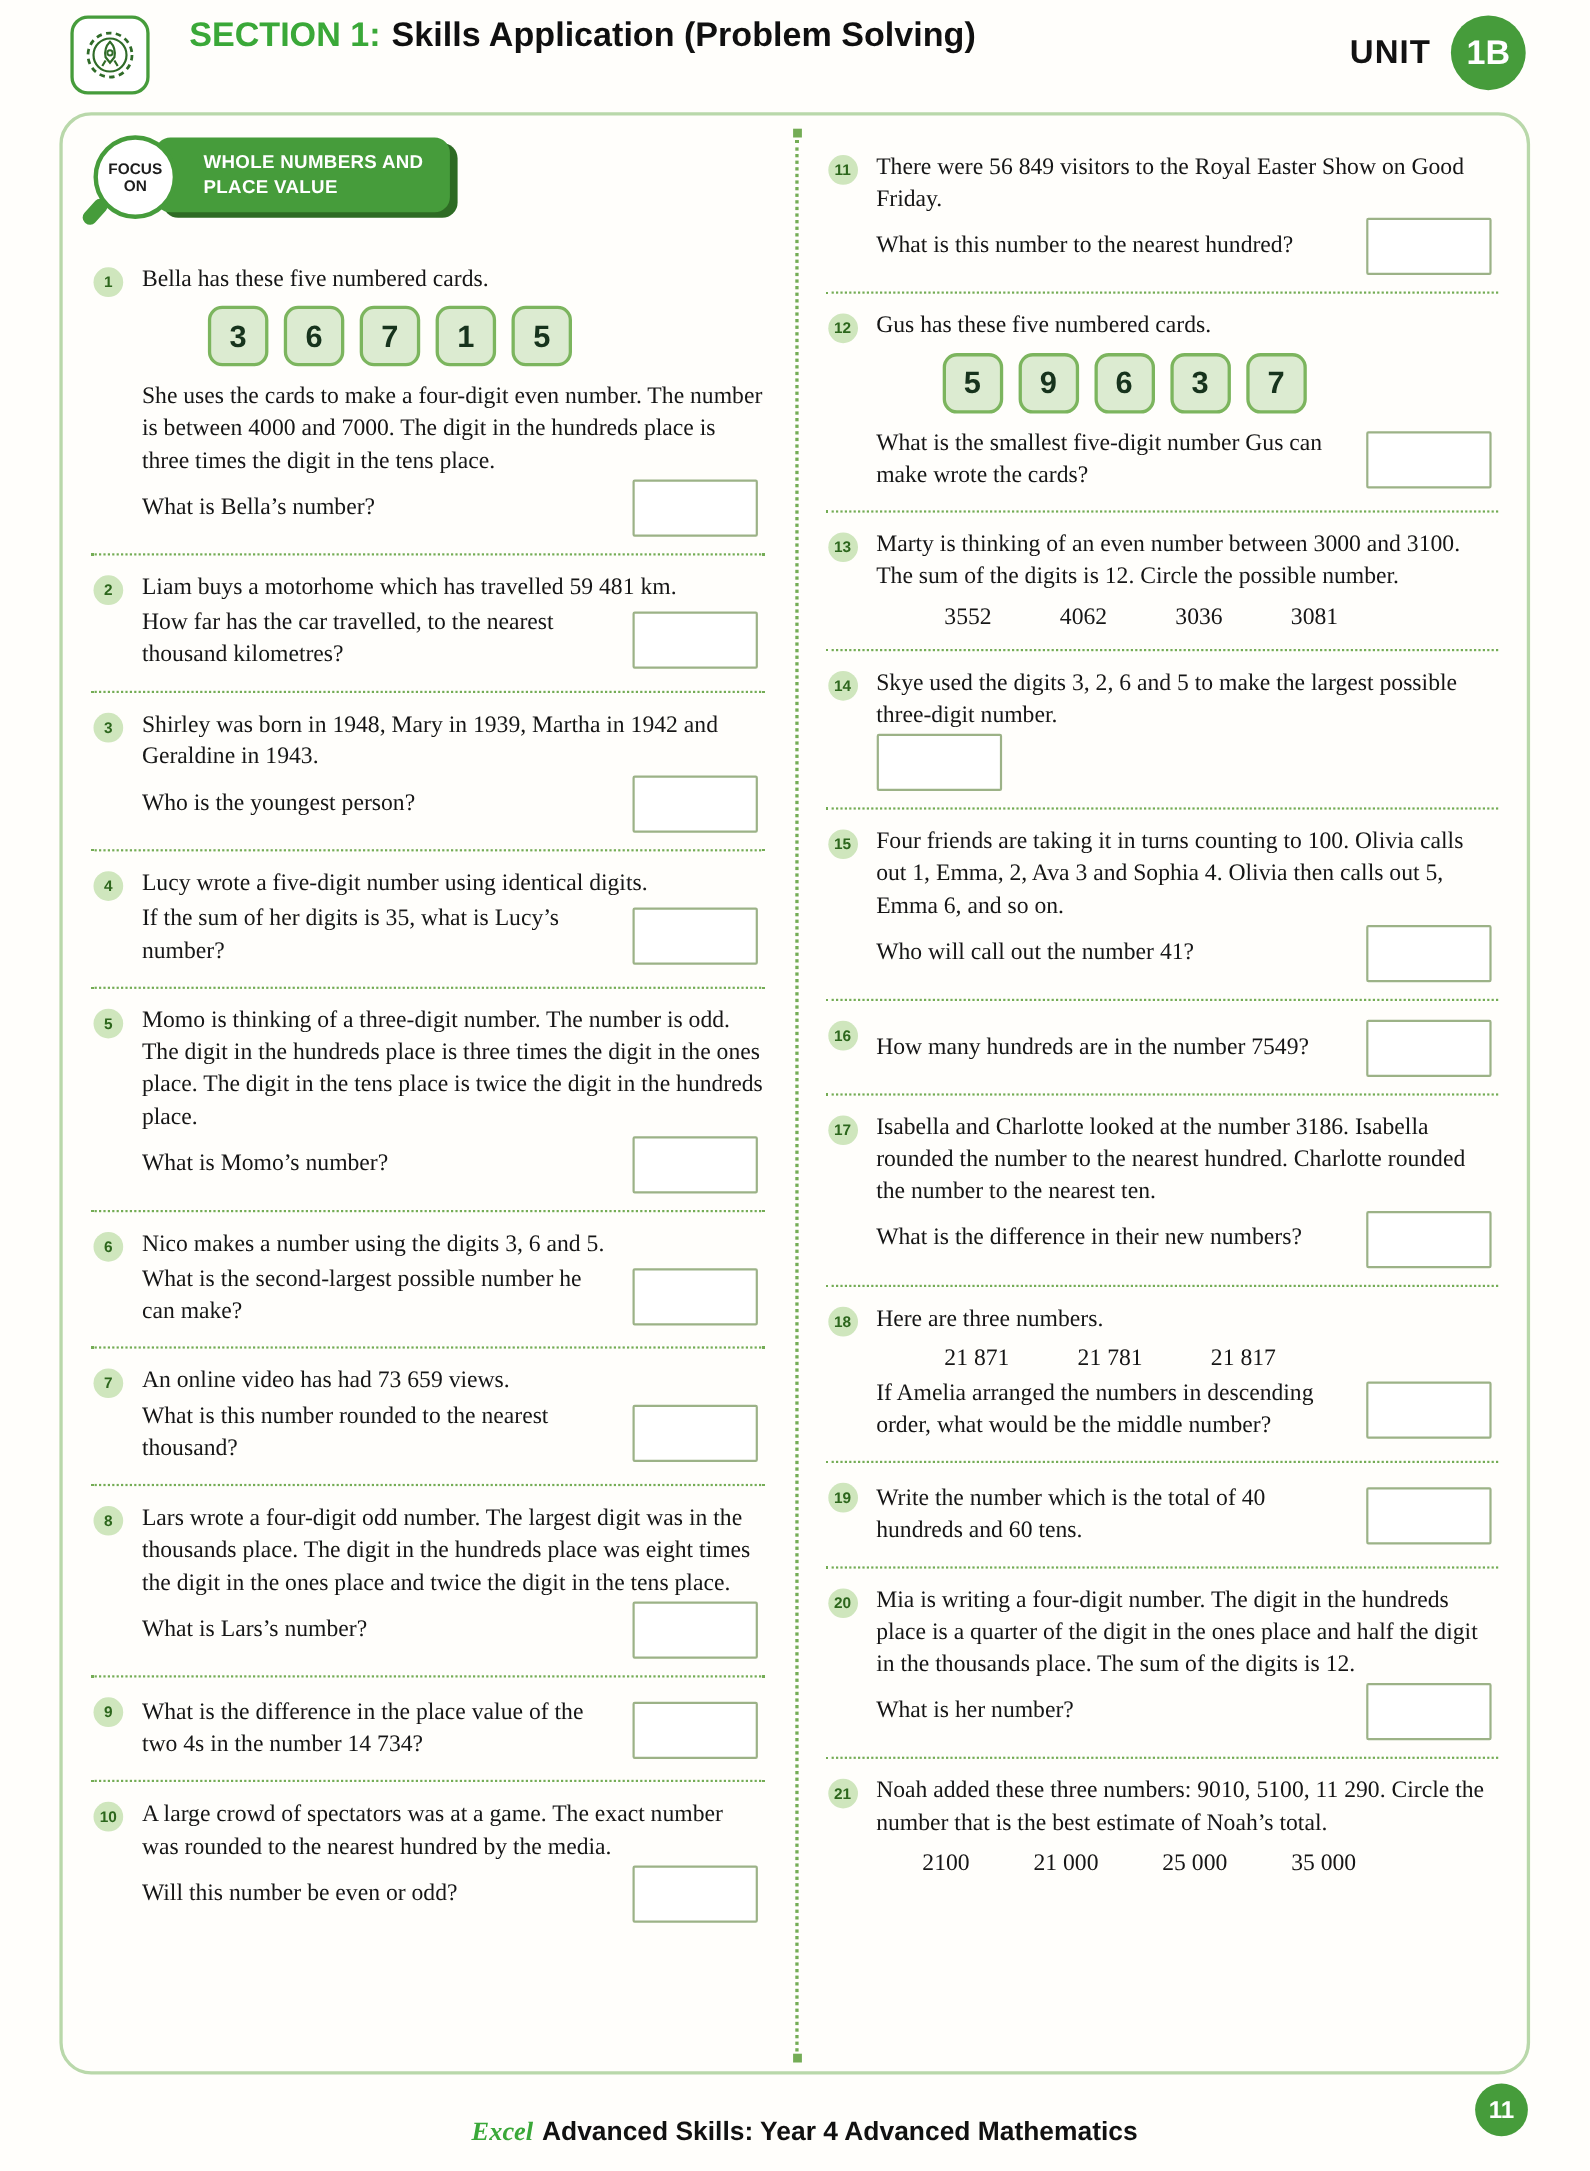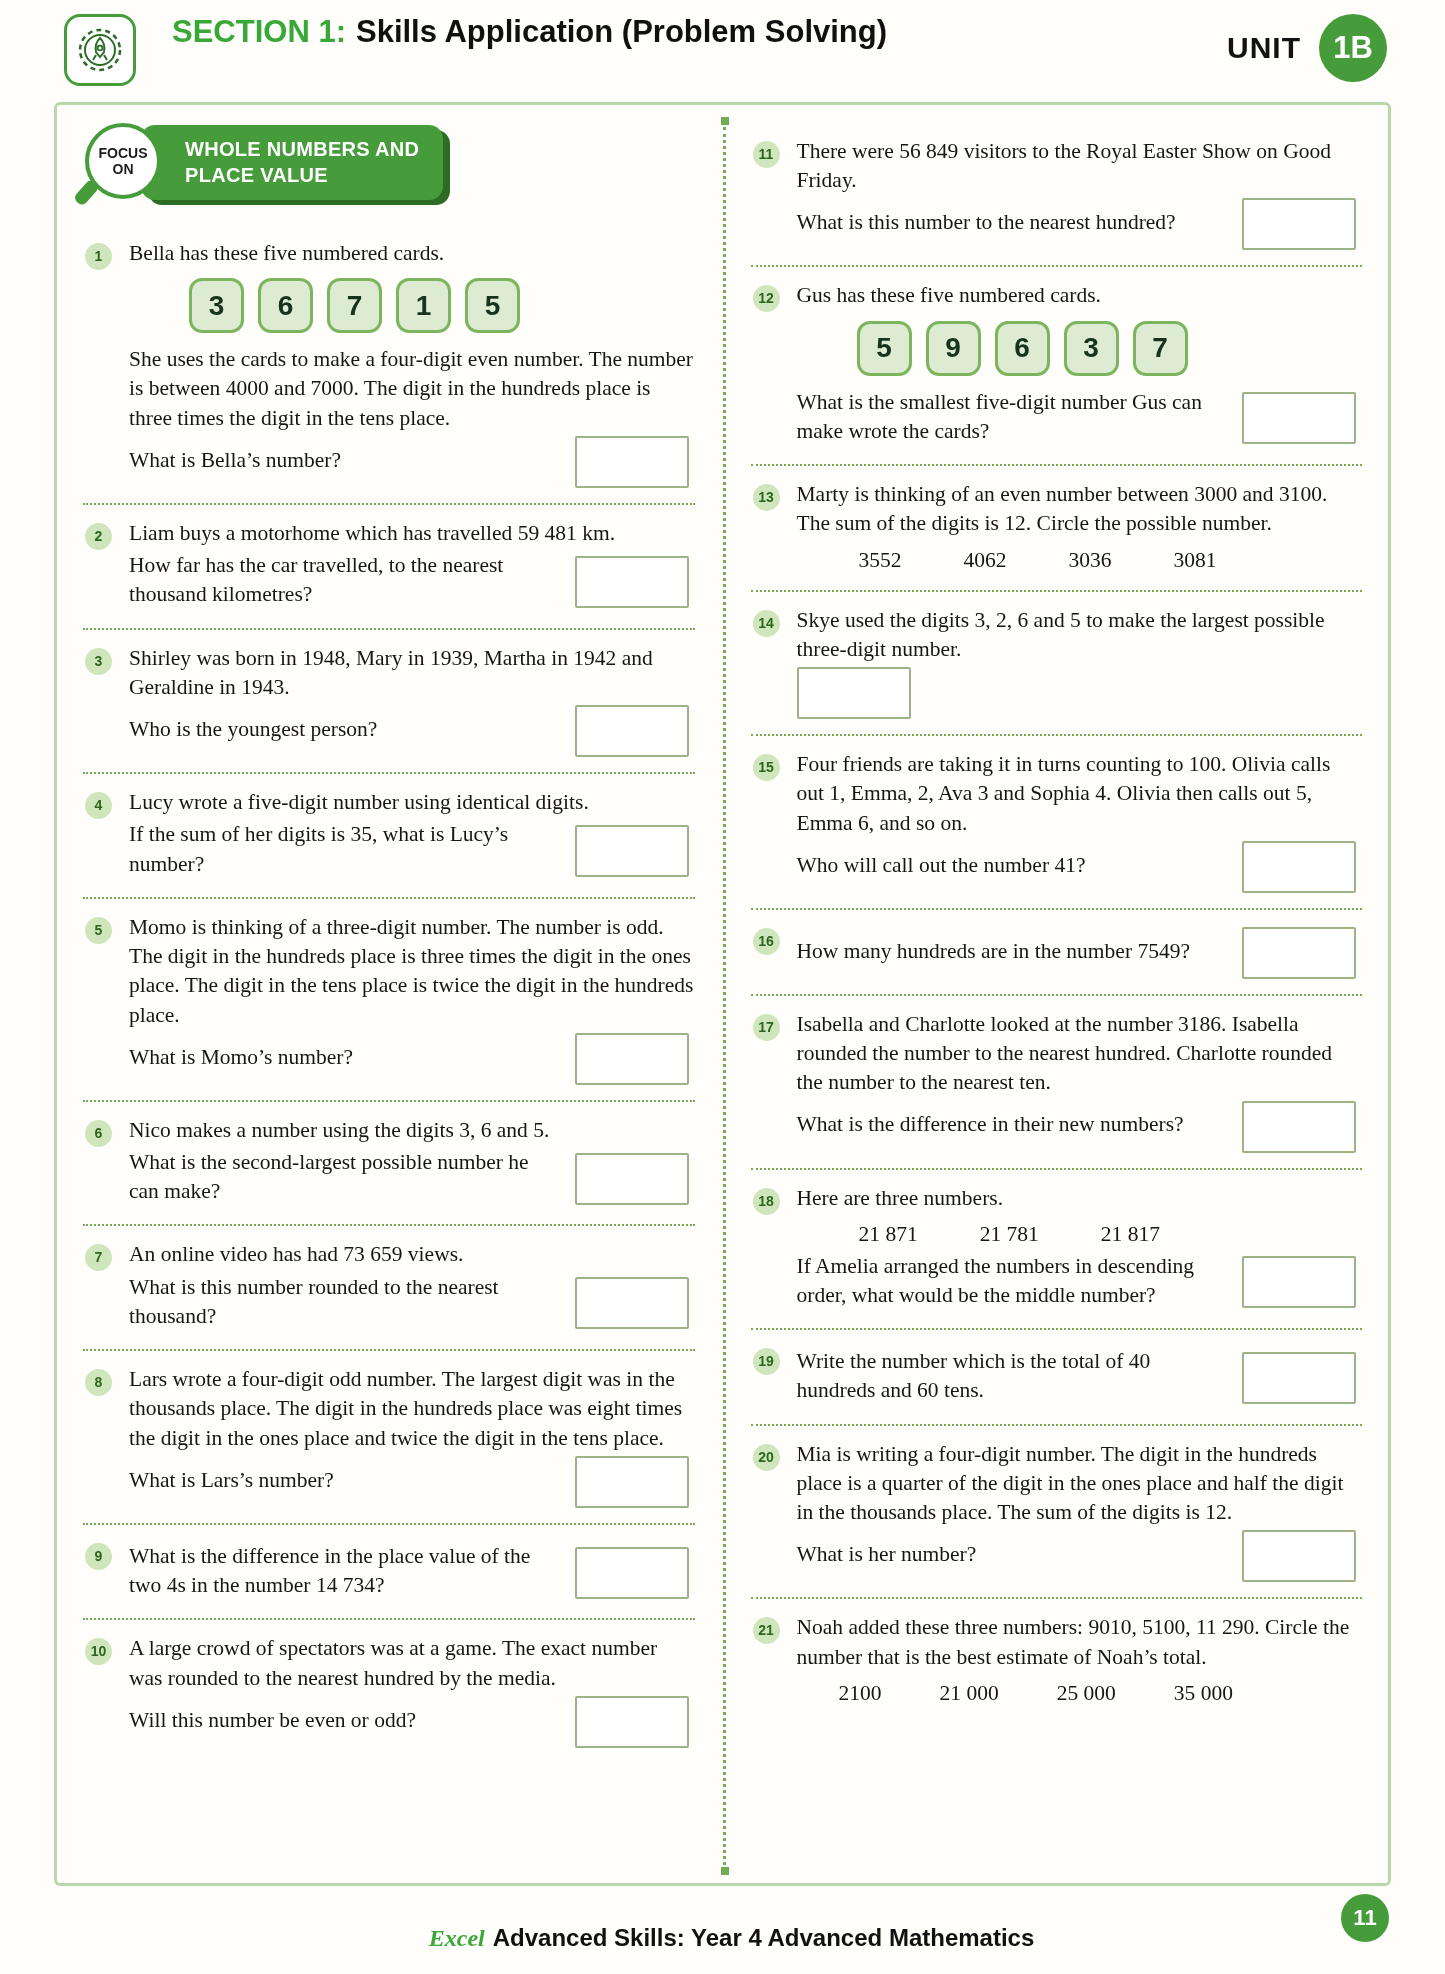--- a/index.html
+++ b/index.html
@@ -20,39 +20,39 @@
   .htitle{margin-left:36px;font-family:"Liberation Sans",sans-serif;font-weight:bold;font-size:31px;white-space:nowrap}
   .section-label{color:var(--green-bright);margin-right:10px}
   .section-rest{color:#101010}
   .unit-wrap{margin-left:auto;display:flex;align-items:center;gap:18px}
   .unit-label{font-family:"Liberation Sans",sans-serif;font-weight:bold;font-size:30px;color:#121212;letter-spacing:1px}
   .unit-circle{width:68px;height:68px;border-radius:50%;background:var(--green-primary);color:#fff;
                display:flex;align-items:center;justify-content:center;
                font-family:"Liberation Sans",sans-serif;font-weight:bold;font-size:31px}
 
   
-  .sheet{margin:6px 54px 0;border:3px solid var(--sheet-border);border-radius:6px;
+  .sheet{margin:6px 54px 0;border:3px solid var(--sheet-border);border-radius:29px;
          padding:18px 26px 20px;position:relative;min-height:1784px}
   .divider{position:absolute;top:22px;bottom:18px;left:50%;border-left:3px dotted var(--dotted)}
   .divider::before,.divider::after{content:"";position:absolute;left:-5px;width:8px;height:8px;background:var(--dotted)}
   .divider::before{top:-10px}.divider::after{bottom:-10px}
   .columns{display:flex;gap:56px}
   .col{flex:1;min-width:0}
 
   
   .focus-row{position:relative;margin:2px 0 12px;height:88px}
   .focus-badge{position:absolute;left:2px;top:-2px;width:76px;height:76px;background:#fff;
                border:4px solid var(--green-primary);border-radius:50%;z-index:2;
                display:flex;flex-direction:column;align-items:center;justify-content:center;
                font-family:"Liberation Sans",sans-serif;font-weight:bold;font-size:14px;line-height:1.15;color:#1c1c1c}
   .focus-badge::after{content:"";position:absolute;left:-9px;bottom:-11px;width:13px;height:27px;
                background:var(--green-primary);border-radius:6px;transform:rotate(42deg);z-index:-1}
   .focus-banner{margin-left:58px;background:var(--green-primary);border-radius:14px;
                box-shadow:7px 5px 0 var(--green-dark);color:#fff;width:fit-content;max-width:430px;
-               font-family:"Liberation Sans",sans-serif;font-weight:bold;font-size:20px;line-height:1.28;
+               font-family:"Liberation Sans",sans-serif;font-weight:bold;font-size:17px;line-height:1.28;
                padding:12px 24px 12px 44px;letter-spacing:.3px}
 
   
   .question{position:relative;padding:14px 0 15px 46px;border-bottom:2.5px dotted var(--dotted)}
   .col .question:last-child{border-bottom:none}
   .qnum{position:absolute;left:2px;top:18px;width:27px;height:27px;border-radius:50%;
         background:var(--badge-fill);color:var(--badge-text);text-align:center;
         font-family:"Liberation Sans",sans-serif;font-weight:bold;font-size:14px;line-height:27px}
   .qtext{margin:0 0 3px;font-size:21.5px;line-height:1.36;color:var(--text)}
   .box-row{display:flex;align-items:center;gap:16px;margin-top:3px}

